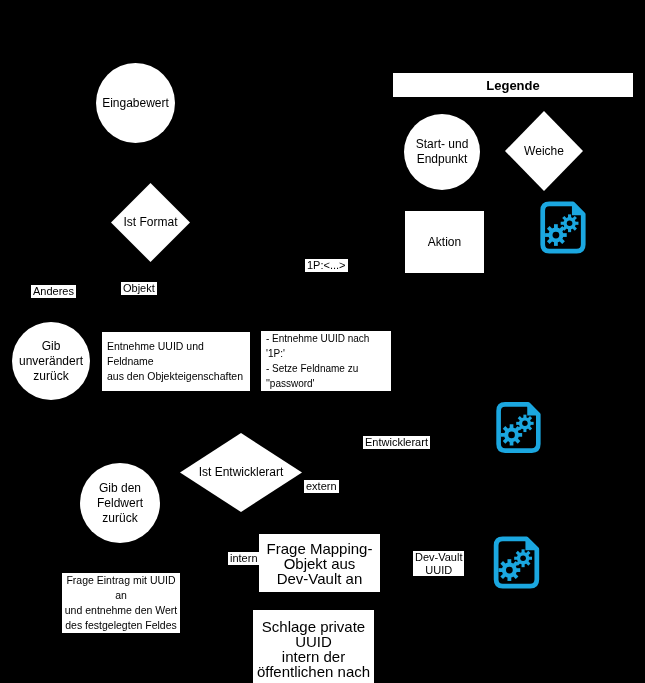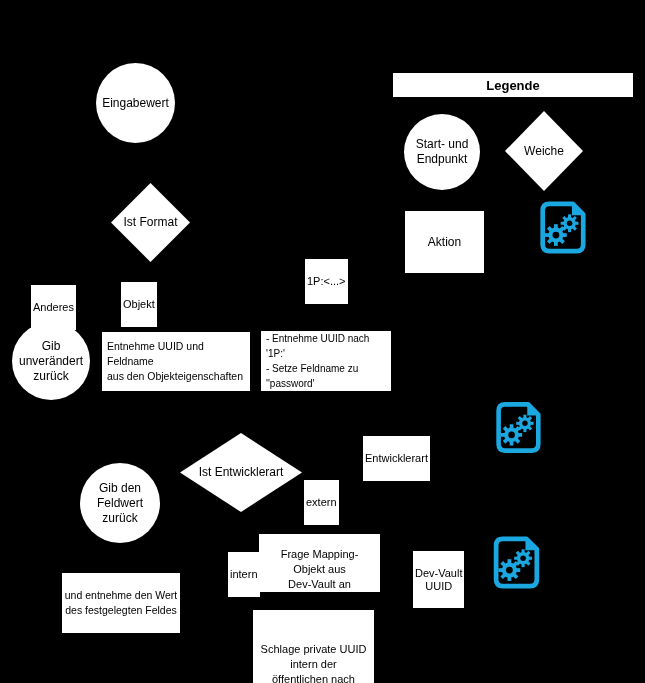--- a/index.html
+++ b/index.html
@@ -35,28 +35,28 @@
   .circle { border-radius: 50%; }
   .diamond { clip-path: polygon(50% 0, 100% 50%, 50% 100%, 0 50%); }
   .rect-left {
     align-items: flex-start;
     text-align: left;
     padding-left: 5px;
     padding-right: 2px;
   }
   .fs10  { font-size: 10px;  line-height: 15px; justify-content: space-between; }
   .fs105 { font-size: 10.5px; line-height: 15px; }
-  .fs11  { font-size: 11px;  line-height: 15px; justify-content: flex-end; }
+  .fs11  { font-size: 15px;  line-height: 15px; }
   .edge-label {
     position: absolute;
     background: var(--shape);
     color: var(--ink);
     font-size: 11px;
     line-height: 12.5px;
-    padding: 16px 2px;
+    padding: 0 2px;
     text-align: center;
     white-space: nowrap;
   }
   .legend-bar {
     position: absolute;
     left: 393px; top: 73px;
     width: 240px; height: 24px;
     background: var(--shape);
     color: var(--ink);
     font-size: 13px;
@@ -159,20 +159,21 @@
     <div>UUID</div>
   </div>
 
   <div class="node fs11" style="left:253px;top:610px;width:121px;height:77px">
     <div>Schlage private UUID</div>
     <div>intern der</div>
     <div>öffentlichen nach</div>
   </div>
 
   <div class="node fs105" style="left:62px;top:573px;width:118px;height:60px">
+    <div>Frage Eintrag mit UUID an</div>
     <div>und entnehme den Wert</div>
     <div>des festgelegten Feldes</div>
   </div>
 
   <div class="legend-bar">
     <span>Legende</span>
   </div>
 
   <div class="node circle" style="left:404px;top:114px;width:76px;height:76px">
     <div>Start- und</div>

